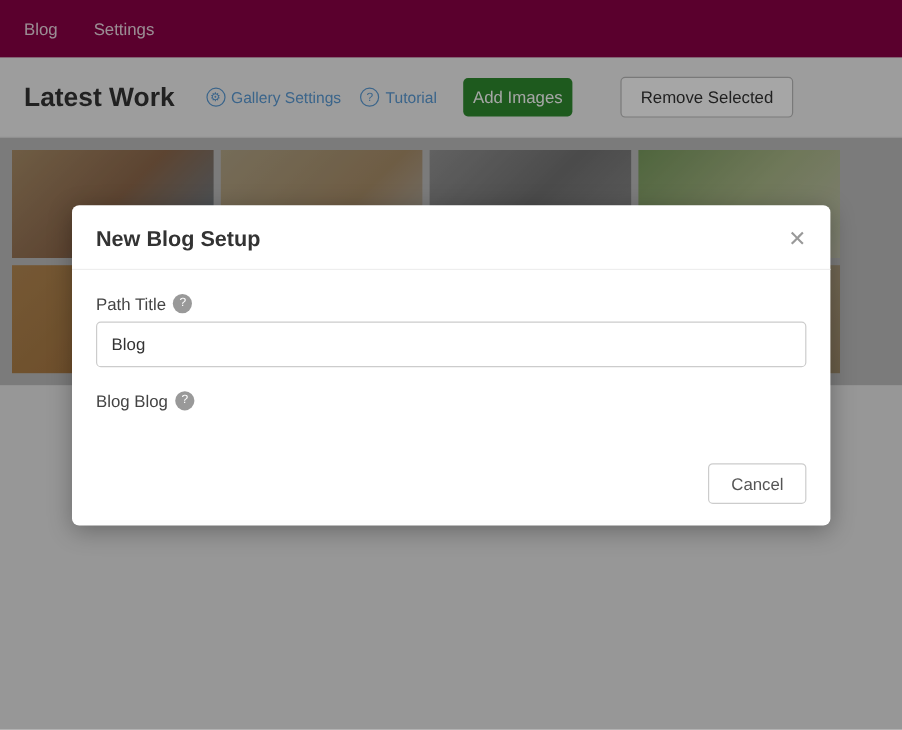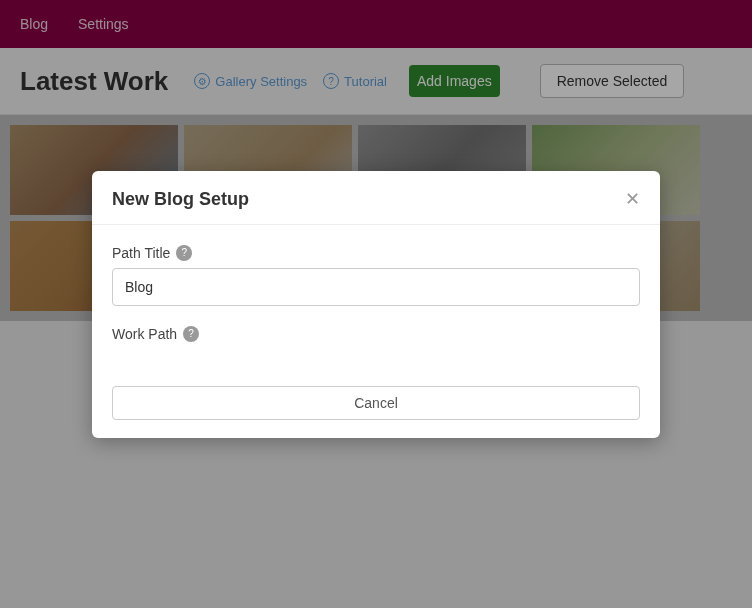--- a/index.html
+++ b/index.html
@@ -25,21 +25,21 @@
     
     .page-header {
       background: #f2f2f2;
       padding: 16px 20px;
       display: flex;
       align-items: center;
       gap: 16px;
       border-bottom: 1px solid #ddd;
     }
     .page-title {
-      font-size: 26px;
+      font-size: 22px;
       font-weight: 600;
       color: #333;
       margin-right: 10px;
     }
     .header-link {
       display: flex;
       align-items: center;
       gap: 5px;
       color: #5b9bd5;
       font-size: 13px;
@@ -99,21 +99,21 @@
       display: flex;
       align-items: center;
       justify-content: center;
       z-index: 100;
     }
 
     
     .modal {
       background: #fff;
       border-radius: 6px;
-      width: 568px;
+      width: 632px;
       padding: 0;
       box-shadow: 0 4px 20px rgba(0,0,0,0.3);
     }
     .modal-header {
       display: flex;
       align-items: center;
       justify-content: space-between;
       padding: 18px 20px 14px 20px;
       border-bottom: 1px solid #eee;
     }
@@ -161,21 +161,20 @@
       padding: 10px 12px;
       font-size: 14px;
       color: #333;
       outline: none;
     }
     .modal-footer {
       display: flex;
       justify-content: flex-end;
       gap: 10px;
       padding: 14px 20px 18px 20px;
-      flex-direction: column;
     }
     .btn-cancel {
       background: #fff;
       color: #555;
       border: 1px solid #ccc;
       padding: 8px 18px;
       border-radius: 4px;
       font-size: 14px;
       cursor: pointer;
     }
@@ -241,21 +240,21 @@
     <div class="modal-body">
       <div class="form-group">
         <label class="form-label">
           <span>Path Title</span>
           <span class="help-icon">?</span>
         </label>
         <input class="form-input" type="text" value="Blog" style="">
       </div>
       <div class="form-group">
         <label class="form-label">
-          <span>Work Path</span>
+          <span>Blog Blog</span>
           <span class="help-icon">?</span>
         </label>
       </div>
     </div>
     <div class="modal-footer">
       <button class="btn-cancel">Cancel</button>
     </div>
   </div>
 </div>
 

